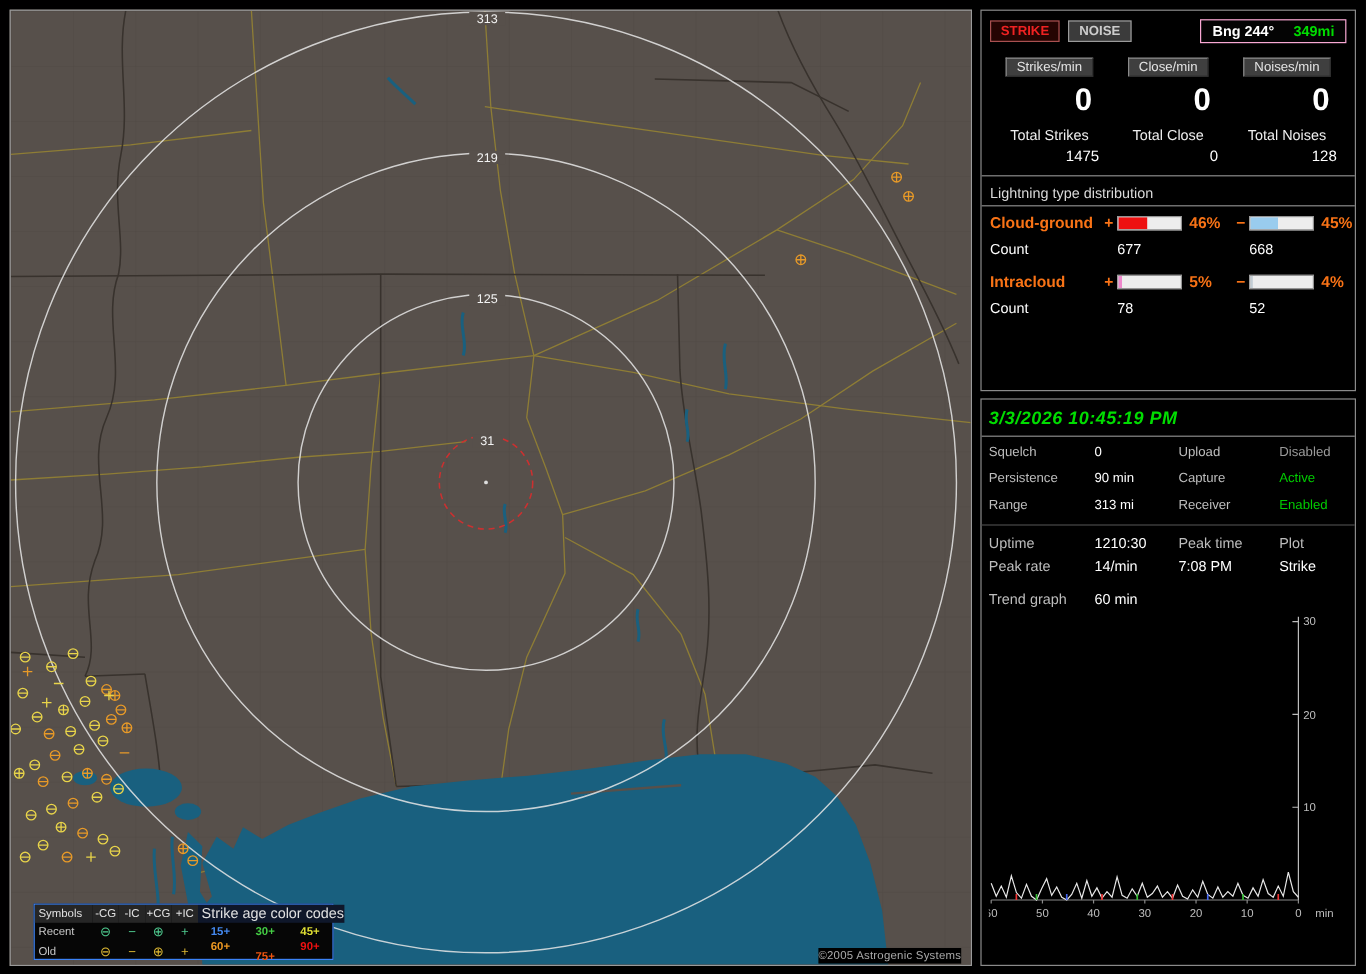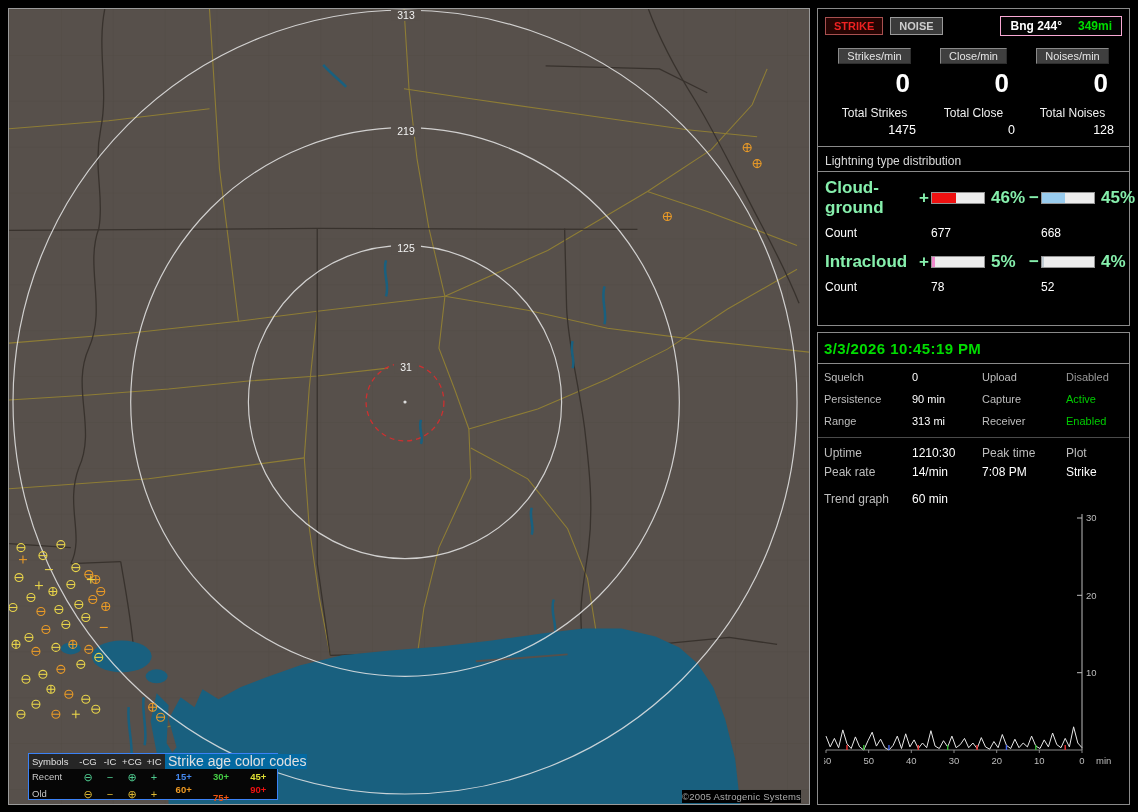--- a/index.html
+++ b/index.html
@@ -14,21 +14,21 @@
   #map-svg text{font-family:"Liberation Sans",sans-serif}
 
   #copyright{position:absolute;right:8px;bottom:1px;background:#000;color:#ababab;
     font-size:9.5px;padding:1px 0;letter-spacing:.2px}
 
   
   #map-legend{position:absolute;left:19px;bottom:4px;width:250px;background:#060606;
     border:1px solid #3b82f6;font-size:9.5px;color:#c8c8c8}
   .lg-row{display:grid;grid-template-columns:48px 22px 22px 22px 22px 1fr;align-items:center;height:15px}
   .lg-head .lg-c{background:#262626;color:#e0e0e0;height:15px;line-height:15px}
-  .lg-head .lg-age-head{background:#0369a1;text-align:center;font-size:14px}
+  .lg-head .lg-age-head{background:#0f172a;text-align:center;font-size:12px}
   .lg-c{padding-left:3px;white-space:nowrap}
   .lg-glyph{text-align:center;padding-left:0;font-size:11px;line-height:14px}
   .lg-colhead{text-align:center;padding-left:0}
   .lg-ages{display:grid;grid-template-columns:1fr 1fr 1fr;text-align:center;padding-left:0;font-weight:bold}
 
   
   .pbox{position:absolute;left:817px;width:313px;background:#000;border:1px solid #8a8a8a;padding:7px}
   #panel-top{top:8px;height:318px}
   #panel-bottom{top:332px;height:473px;padding:7px 6px}
 
@@ -44,21 +44,21 @@
   .cols3{display:grid;grid-template-columns:1fr 1fr 1fr}
   .counter-label{justify-self:center;background:#3f3f3f;border:1px solid;border-color:#8a8a8a #2e2e2e #2e2e2e #8a8a8a;
     color:#e4e4e4;font-size:11px;padding:1px 8px;margin-bottom:3px}
   .counter-value{text-align:right;padding-right:14px;color:#fff;font-size:26px;font-weight:bold;line-height:32px;margin-bottom:6px}
   .total-label{justify-self:center;color:#efefef;font-size:12px;line-height:16px}
   .total-value{text-align:right;padding-right:8px;color:#fff;font-size:12.5px;line-height:18px}
 
   .dist-title{color:#dadada;font-size:12px;margin-top:2px}
   .hr.tight{margin:3px -7px 6px}
   .dist-grid{display:grid;grid-template-columns:92px 14px 56px 40px 14px 56px 1fr;align-items:center;
-    font-size:17px;color:#86efac;margin-bottom:8px}
+    font-size:13px;color:#f97316;margin-bottom:8px}
   .dist-name{font-weight:bold}
   .dist-sign{font-weight:bold;text-align:center}
   .bar{position:relative;width:54px;height:12px;border:1px solid #949494;background:#ededed;overflow:hidden}
   .bar-fill{position:absolute;left:0;top:0;bottom:0}
   .dist-pct{font-weight:bold;padding-left:4px}
   .count-grid{display:grid;grid-template-columns:92px 14px 56px 40px 14px 56px 1fr;font-size:12px;color:#fff;margin-bottom:12px}
 
   
   #datetime{font-size:15px;font-weight:bold;letter-spacing:.4px}
   .hr2{border:0;border-top:1px solid #8a8a8a;margin:6px -6px}
@@ -478,21 +478,21 @@
       <span></span>
       <span>78</span>
       <span></span>
         <span></span>
       <span>52</span>
       <span></span>
     </div>
   </div>
 
   <div class="pbox" id="panel-bottom">
-    <div id="datetime" style="color: rgb(0, 221, 0);">3/3/2026 10:45:19 PM</div>
+    <div id="datetime" style="color: rgb(0, 221, 0); font-style: italic;">3/3/2026 10:45:19 PM</div>
     <div class="hr2"></div>
 
     <div class="settings-grid">
       <span class="lbl">Squelch</span>
       <span class="val">0</span>
       <span class="lbl">Upload</span>
       <span class="val" style="color: rgb(154, 154, 154);">Disabled</span>
 
       <span class="lbl">Persistence</span>
       <span class="val">90 min</span>

